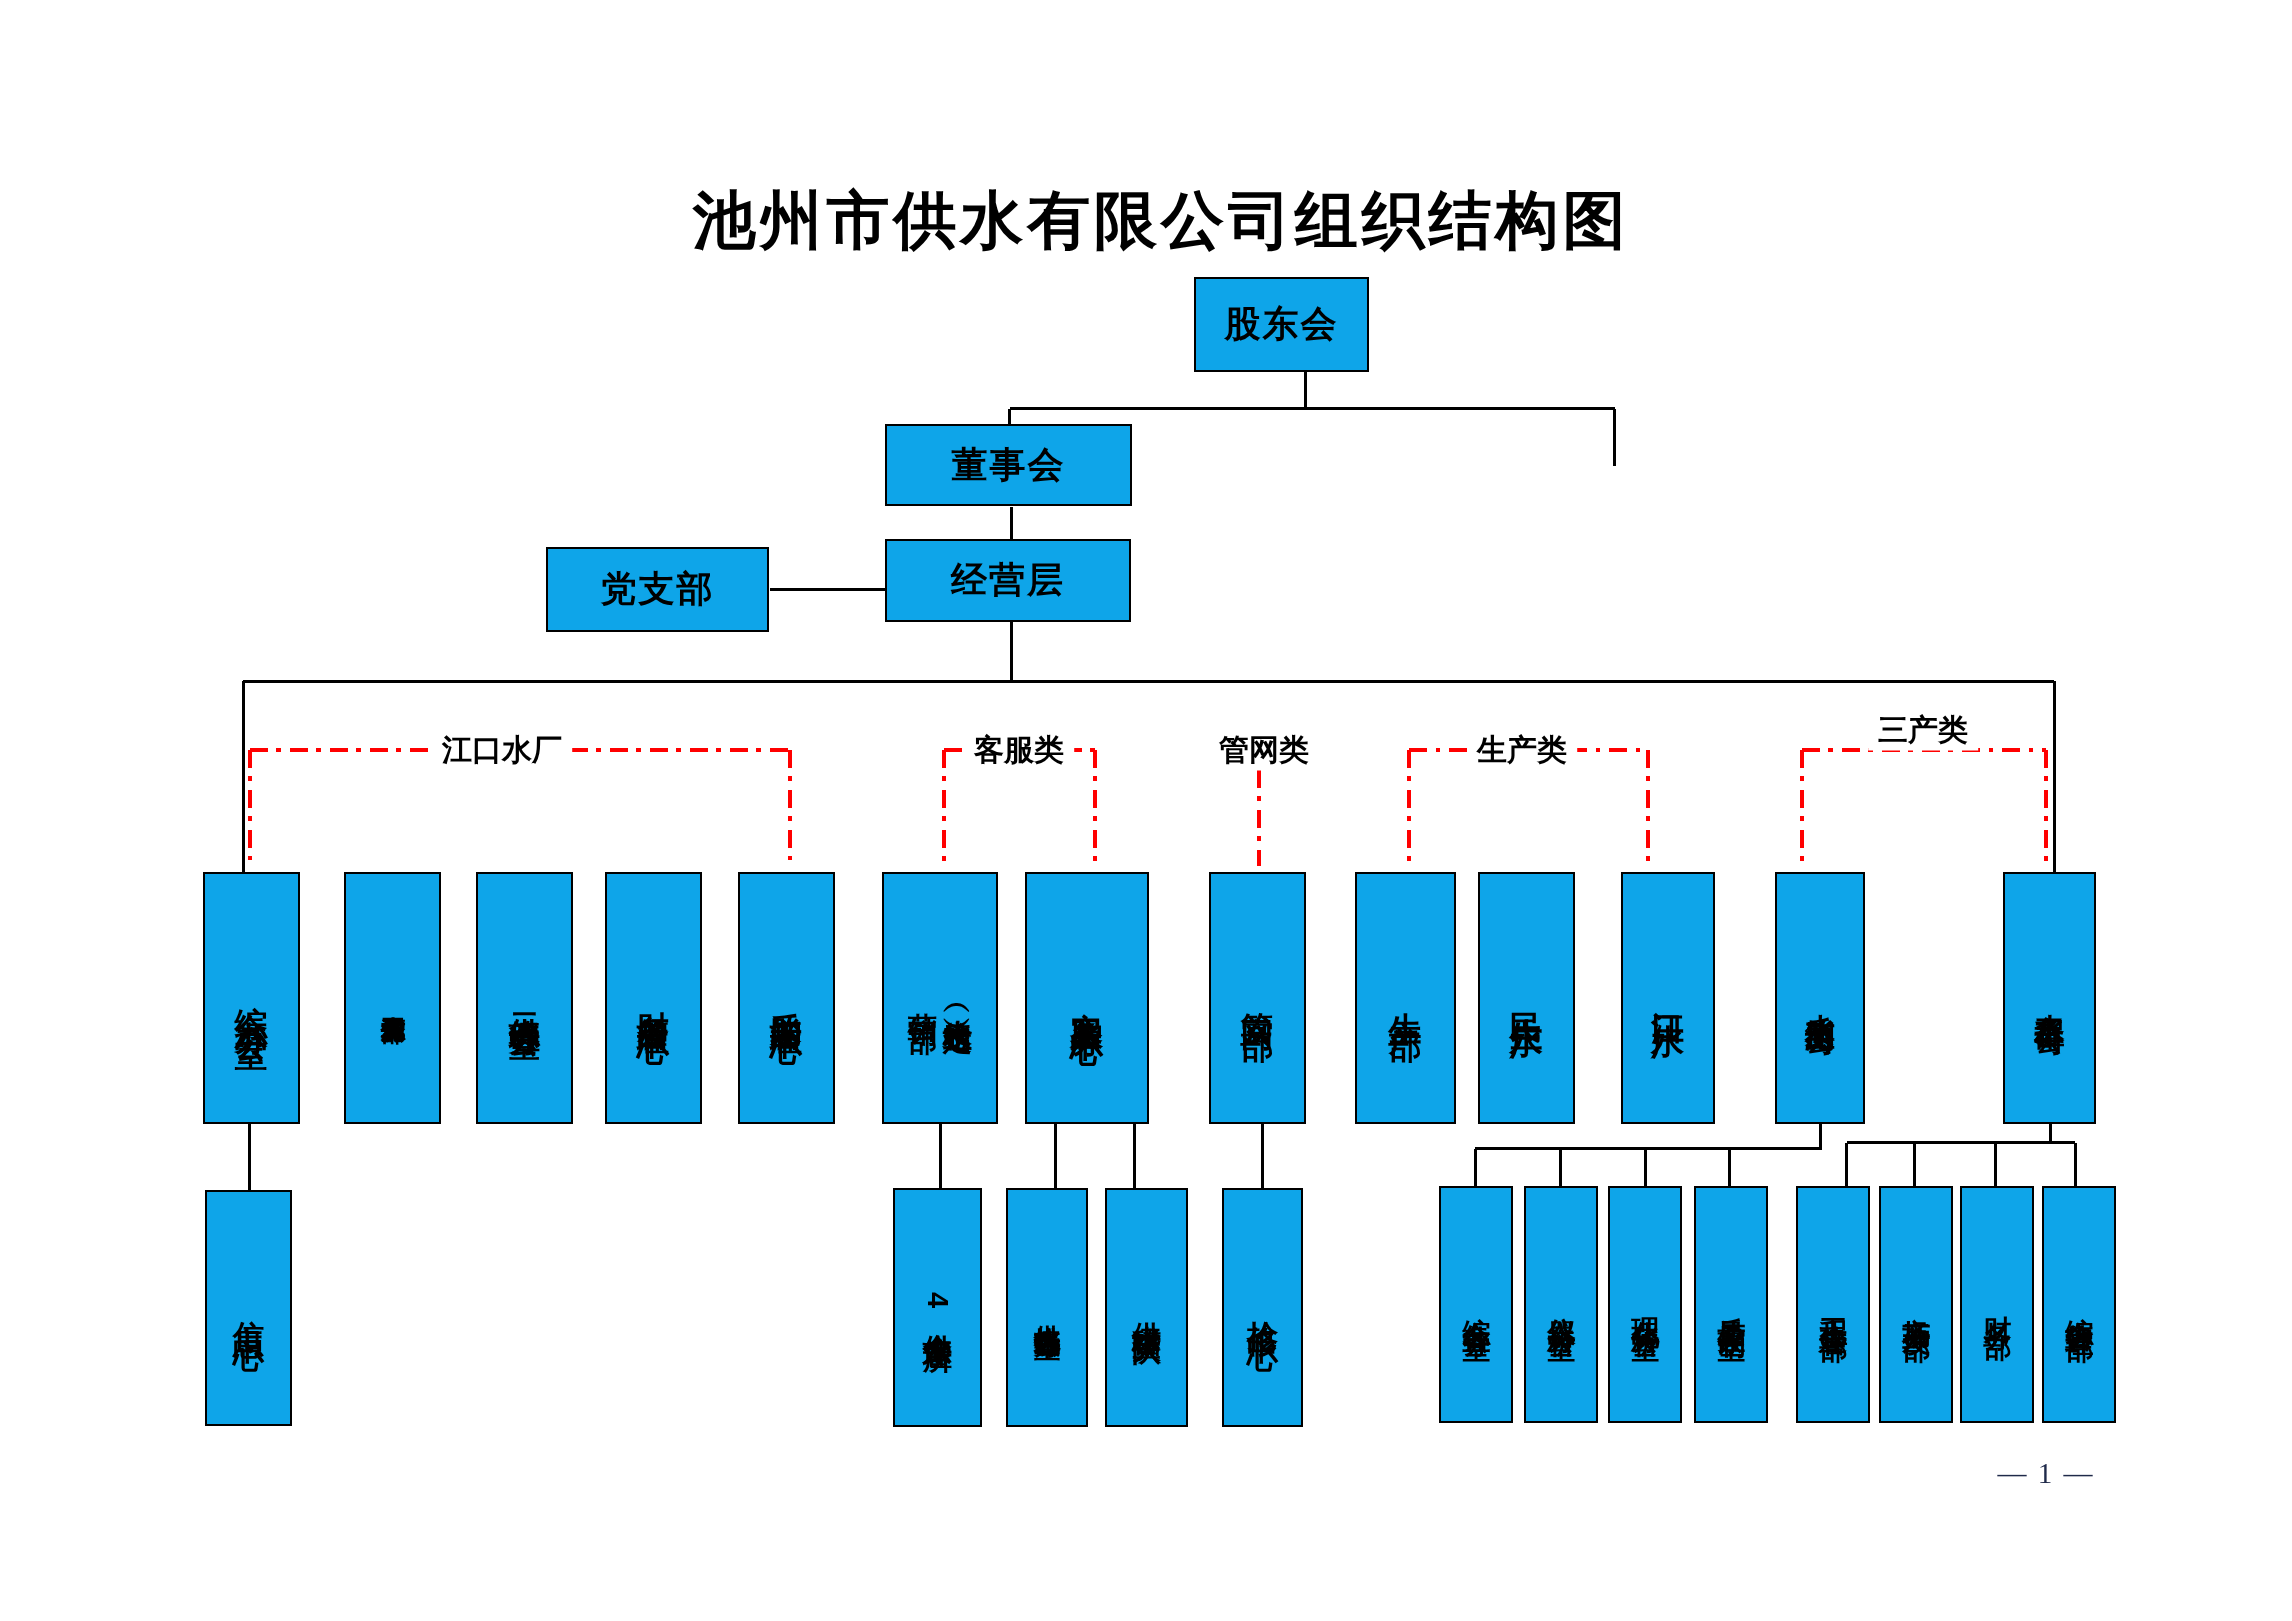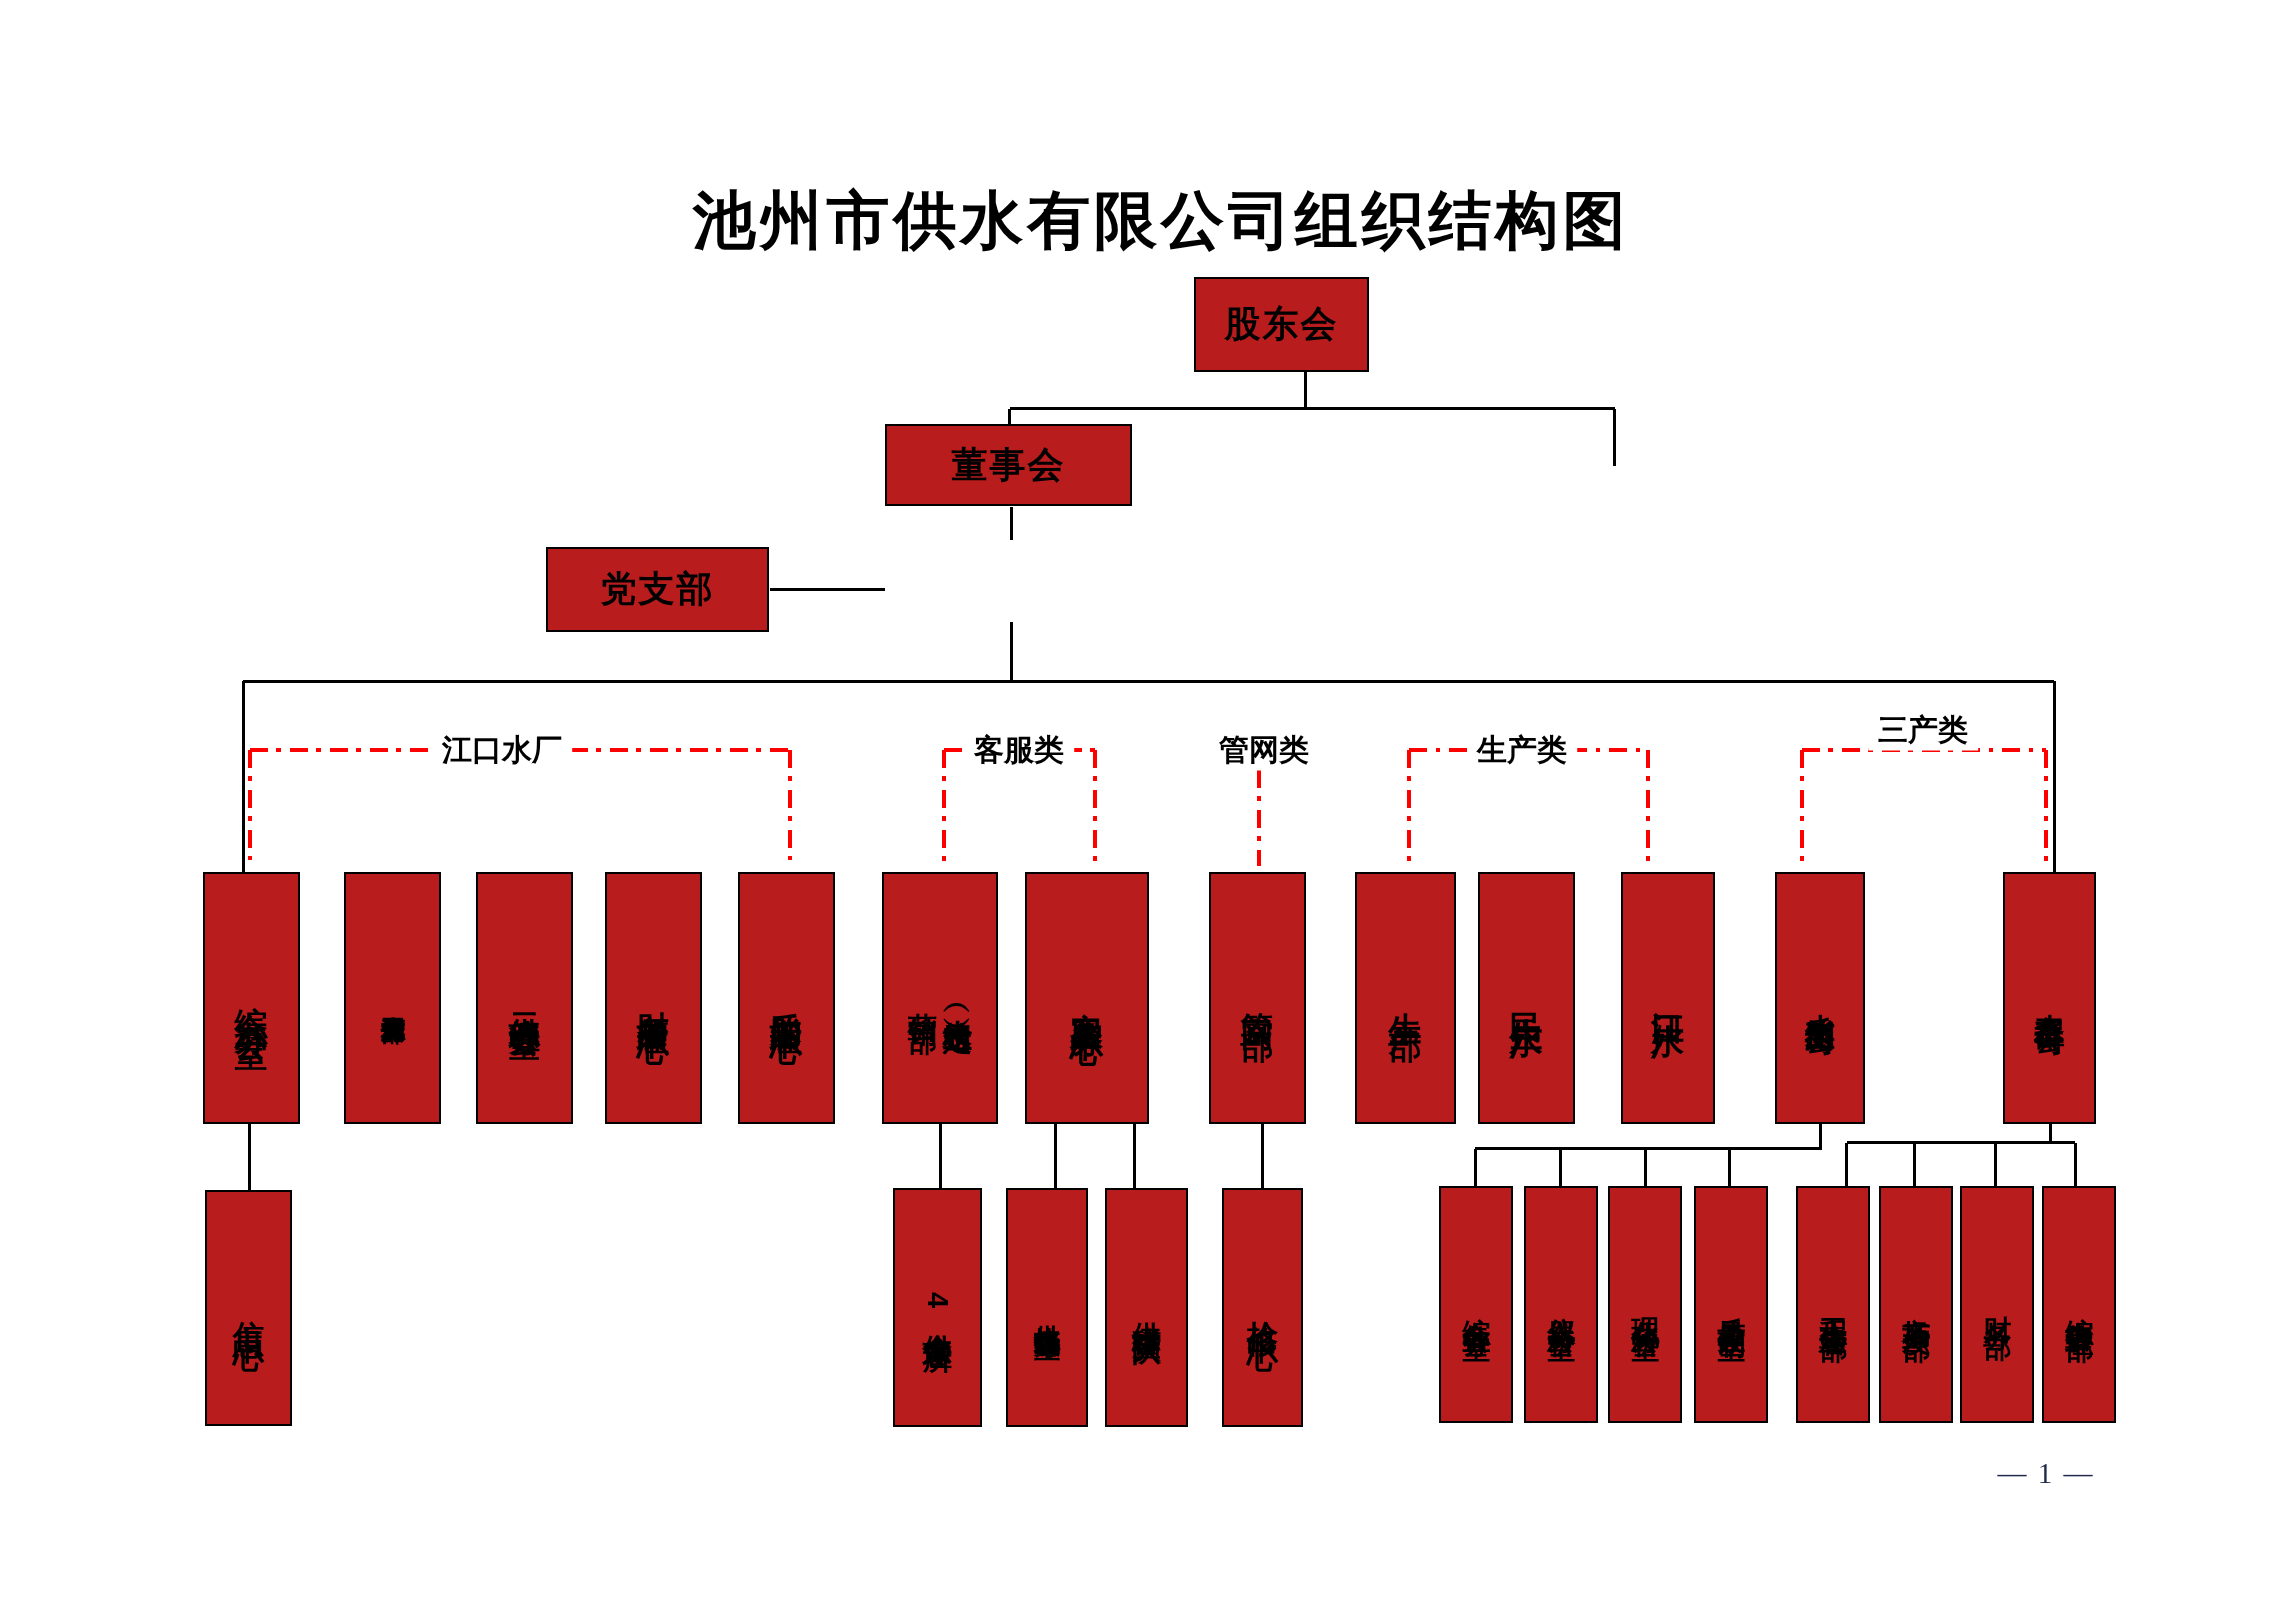--- a/index.html
+++ b/index.html
@@ -7,21 +7,21 @@
     width:2293px;height:1621px;position:relative;background:#ffffff;
     font-family:"Liberation Sans",sans-serif;color:#000;overflow:hidden;
   }
   #title{
     position:absolute;top:178px;left:0;width:2293px;text-align:center;
     font-family:"Liberation Serif",serif;font-weight:bold;font-size:63px;
     letter-spacing:3.9px;text-indent:29px;
   }
   #diagram{position:absolute;left:0;top:0;width:2293px;height:1621px;}
   .obox{
-    position:absolute;border:2.9px solid #000;background:#b91c1c;box-sizing:border-box;
+    position:absolute;border:2.9px solid #000;background:#0ea5e9;box-sizing:border-box;
     display:flex;align-items:center;justify-content:center;
   }
   .htext{font-weight:bold;font-size:36px;letter-spacing:2px;white-space:nowrap;}
   .vtext{
     writing-mode:vertical-rl;text-orientation:mixed;font-weight:bold;
     line-height:1;white-space:nowrap;
   }
   .twocol{gap:5.9px;}
   .hline,.vline{position:absolute;background:#000;}
   .hline{height:2.9px;}
@@ -96,20 +96,23 @@
     <div class="catlabel" style="left: 1923px; top: 730px;">三产类</div>
     <div class="obox" style="left: 1194px; top: 277px; width: 175px; height: 95px;">
       <span class="htext">股东会</span>
     </div>
     <div class="obox" style="left: 885px; top: 424px; width: 247px; height: 82px; justify-content: center;">
       <span class="htext">董事会</span>
     </div>
     <div class="obox" style="left: 546px; top: 547px; width: 223px; height: 85px;">
       <span class="htext">党支部</span>
     </div>
+    <div class="obox" style="left: 885px; top: 539px; width: 246px; height: 83px;">
+      <span class="htext">经营层</span>
+    </div>
     <div class="obox" style="left: 203px; top: 872px; width: 97px; height: 252px;">
       <span class="vtext" style="font-size: 33px; letter-spacing: 7.8px;">综合办公室</span>
     </div>
     <div class="obox" style="left: 344px; top: 872px; width: 97px; height: 252px;">
       <span class="vtext" style="font-size: 24.5px; letter-spacing: 0px;">人力资源和党群工作部</span>
     </div>
     <div class="obox" style="left: 476px; top: 872px; width: 97px; height: 252px;">
       <span class="vtext" style="font-size: 31px; letter-spacing: 2px;">二供管理办公室</span>
     </div>
     <div class="obox" style="left: 605px; top: 872px; width: 97px; height: 252px;">

